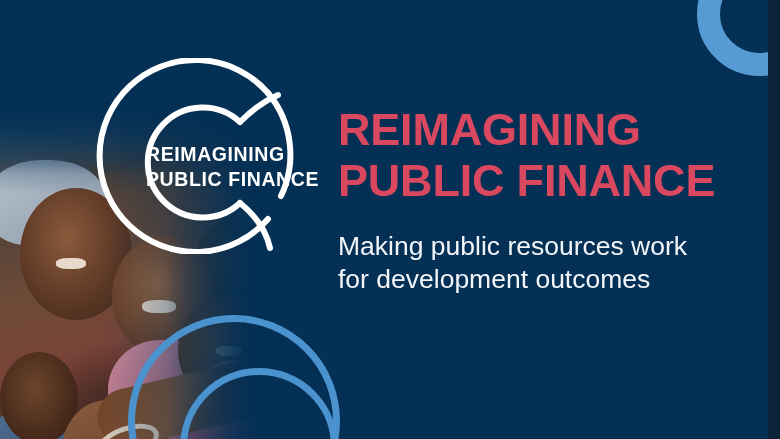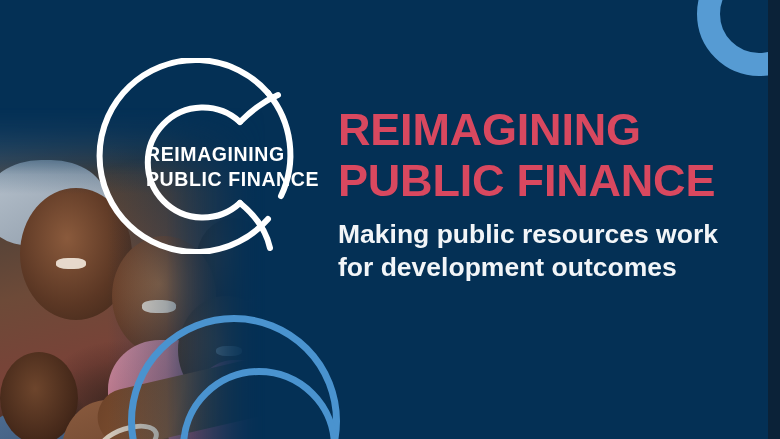--- a/index.html
+++ b/index.html
@@ -143,25 +143,25 @@
   }
   .title-line {
     color: #d9485f;
     font-weight: bold;
     font-size: 45px;
     line-height: 51px;
     letter-spacing: -0.2px;
     white-space: nowrap;
   }
   .subtitle {
-    margin-top: 12px;
+    margin-top: 24px;
     color: #f2f5f8;
     font-size: 26.5px;
     line-height: 33px;
-    font-weight: bold;
+    font-weight: normal;
     white-space: pre-line;
   }
 </style>
 </head>
 <body>
 
 <div id="banner">
 
   <div class="deco-ring-tr"></div>
 

